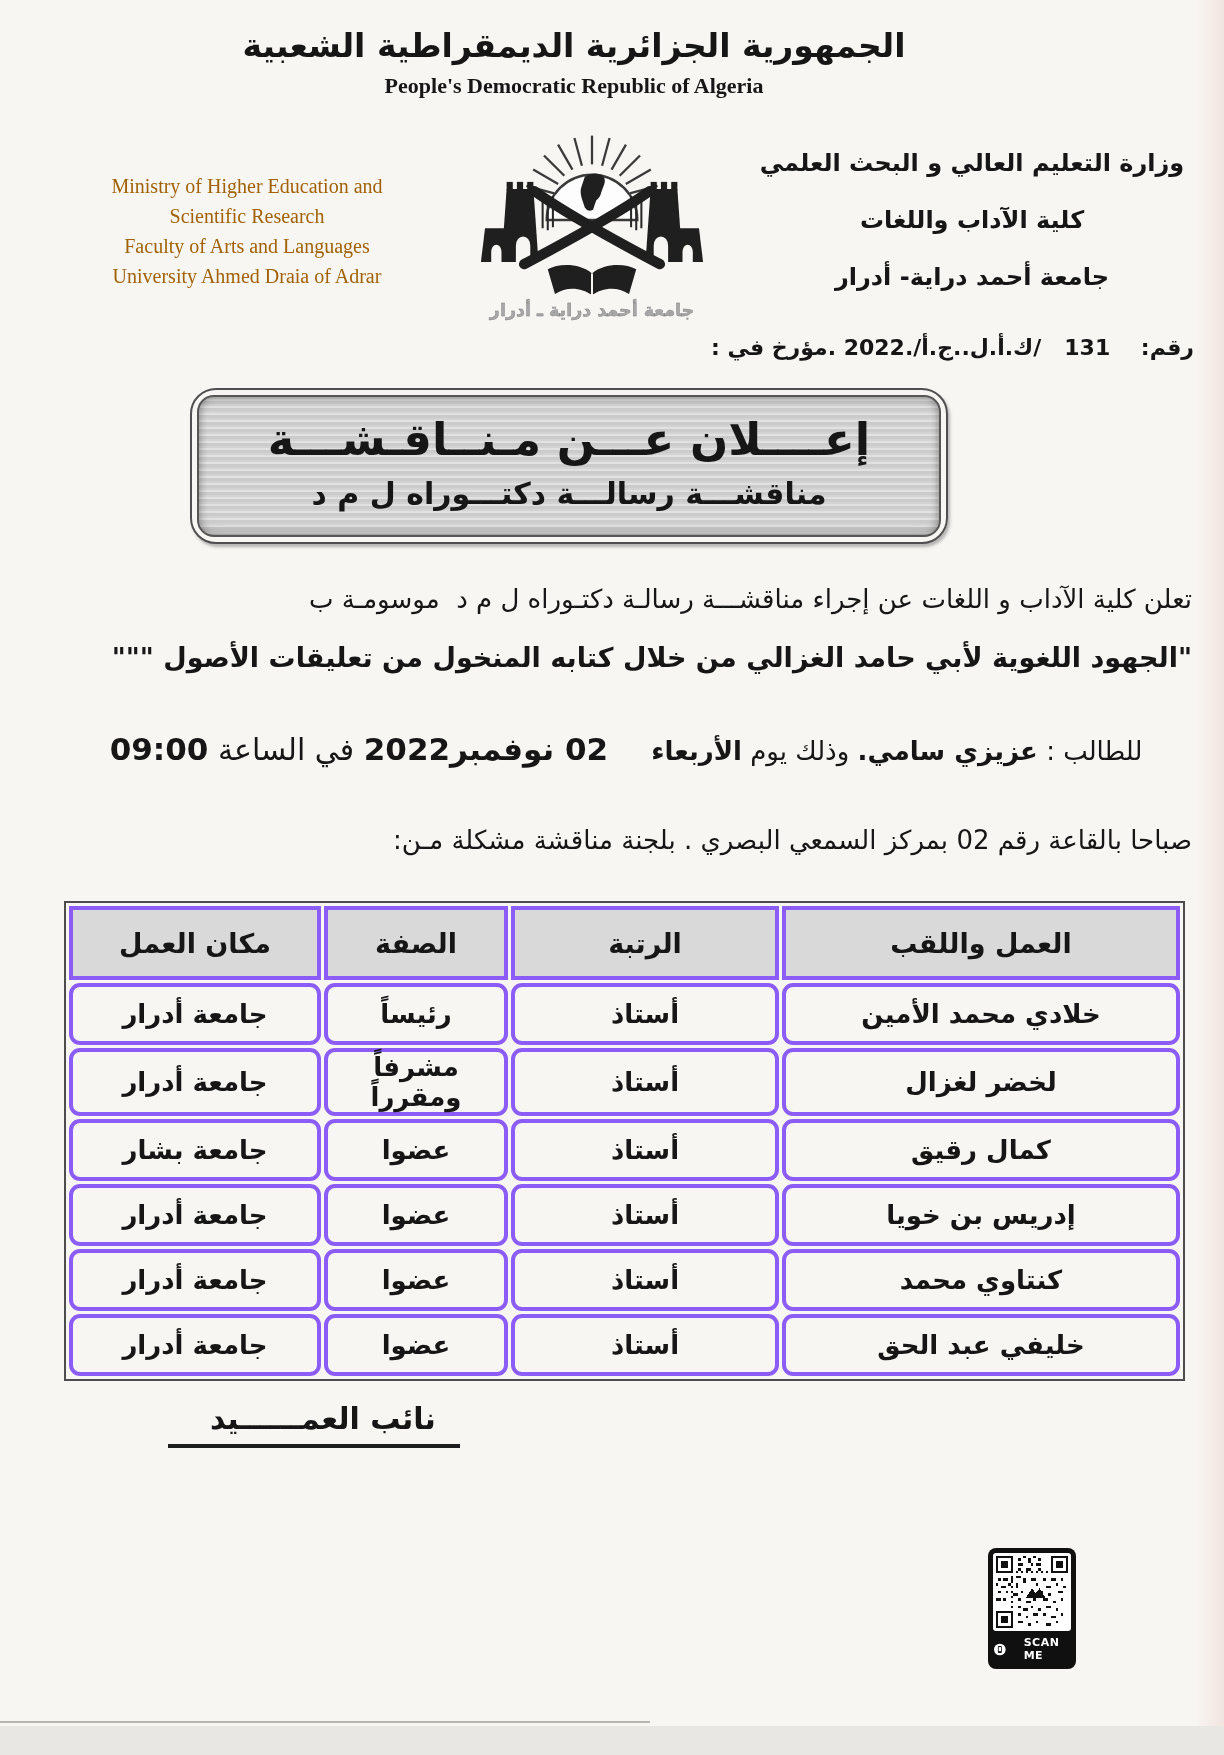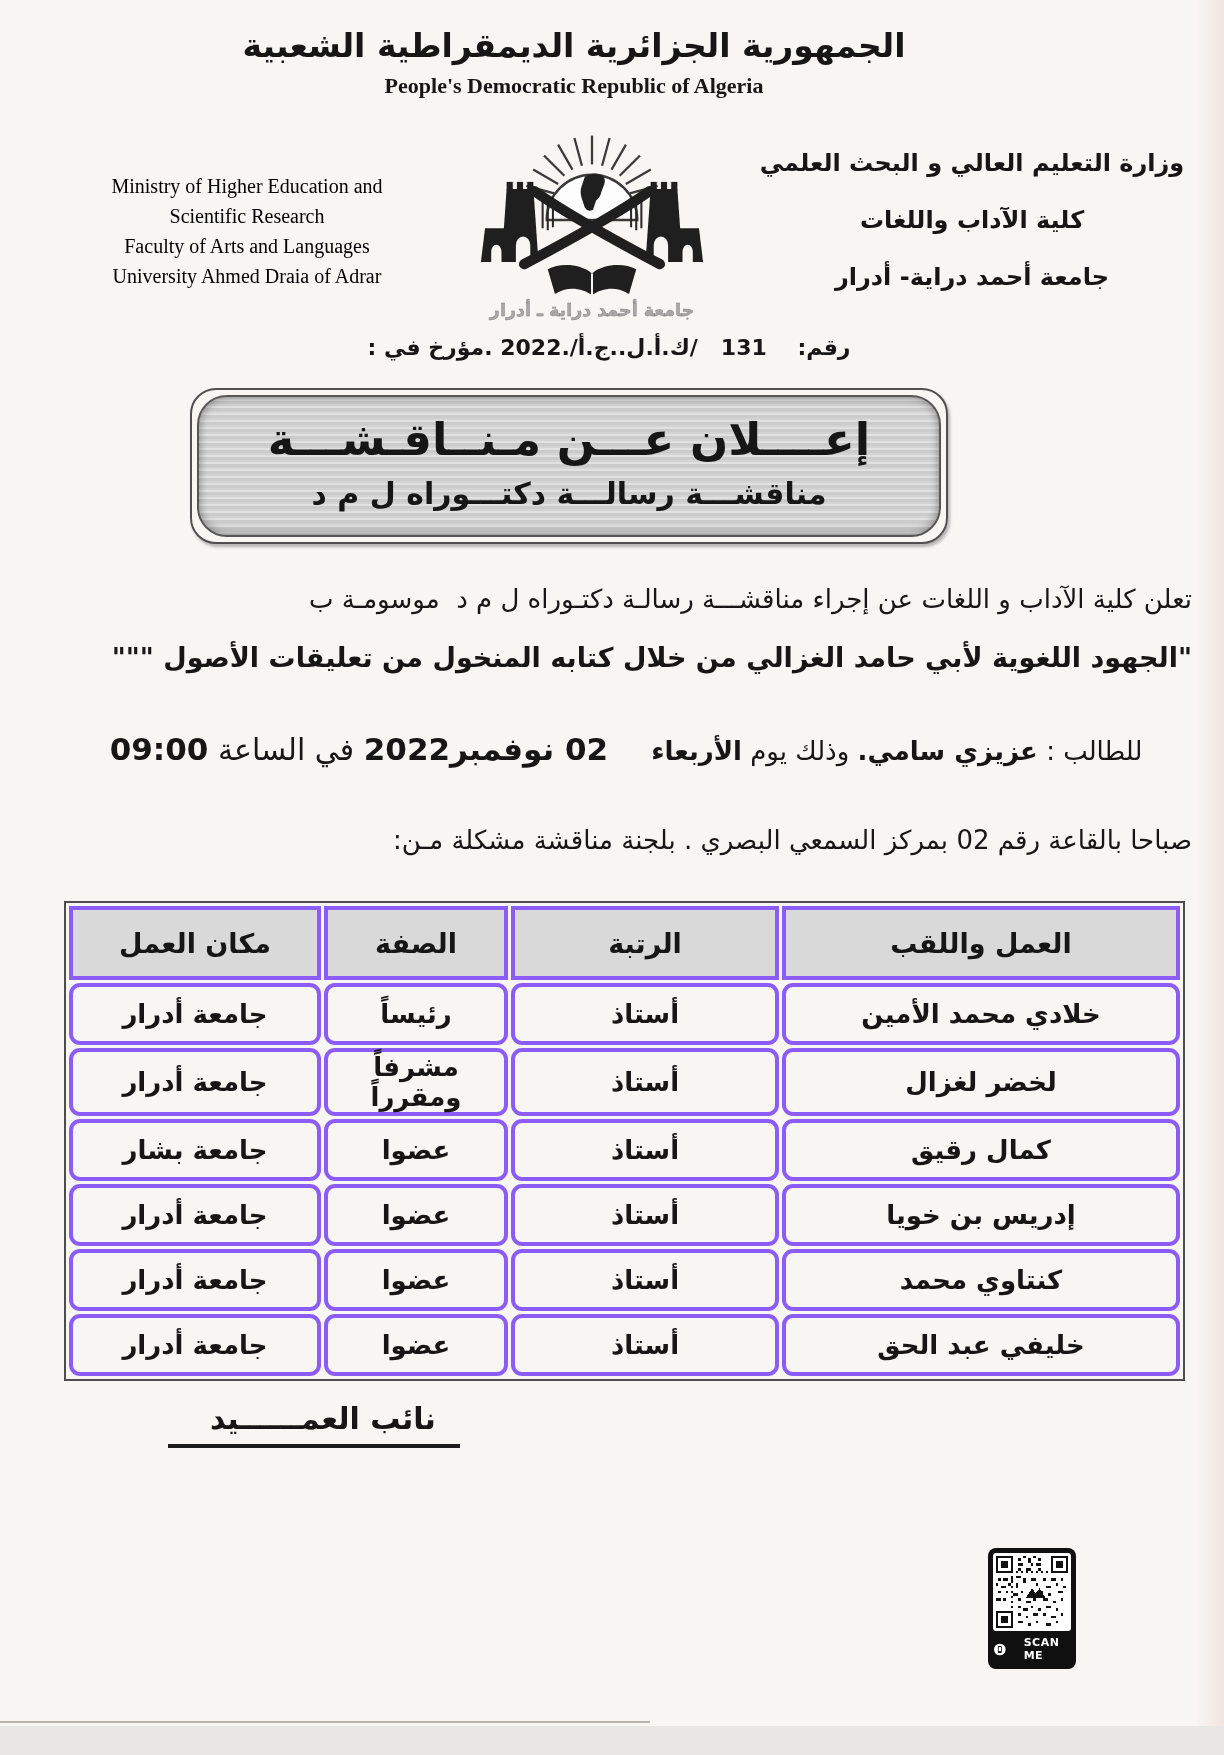--- a/index.html
+++ b/index.html
@@ -13,33 +13,33 @@
     background:linear-gradient(90deg, rgba(242,219,213,0) 0%, rgba(238,214,208,.55) 100%); }
   .bottom-line { position:absolute; left:0; bottom:3px; width:650px; height:2px; background:#b9b4ad; }
 
   
   .country-ar { padding-top:26px; text-align:center; font-size:33px; font-weight:bold; transform:translateX(-38px); }
   .country-en { margin-top:8px; text-align:center; font-family:"Liberation Serif", serif;
     font-size:22px; font-weight:bold; transform:translateX(-38px); }
 
   .letterhead { display:flex; align-items:flex-start; margin-top:24px; }
   .inst-en { width:402px; margin-left:46px; padding-top:48px; text-align:center;
-    font-family:"Liberation Serif", serif; font-size:20px; line-height:30px; color:#000000; }
+    font-family:"Liberation Serif", serif; font-size:20px; line-height:30px; color:#a16207; }
   .logo-box { width:288px; }
   .inst-ar { flex:1; padding-top:12px; padding-right:16px; text-align:center;
     font-size:24px; font-weight:bold; line-height:57px; }
 
-  .reference { direction:rtl; text-align:center; margin:10px 30px 0 0;
+  .reference { direction:rtl; text-align:right; margin:10px 30px 0 0;
     font-size:22px; font-weight:bold; white-space:pre-wrap;padding-left:24px; }
 
   
   .announce-wrap { width:758px; margin:28px 0 0 190px; }
   .announce-outer { border:2px solid #4f4f4f; border-radius:26px; padding:5px;
     box-shadow:2px 3px 3px rgba(60,60,60,.35); }
-  .announce-inner { direction:rtl; text-align:center; border:2px solid #565656; border-radius:30px;
+  .announce-inner { direction:rtl; text-align:center; border:2px solid #565656; border-radius:17px;
     padding:16px 12px 24px;
     background:repeating-linear-gradient(180deg,#d3d3d3 0 2px,#e1e1e1 2px 4px,#cbcbcb 4px 7px);
     box-shadow:inset 0 2px 8px rgba(0,0,0,.28), inset 0 -4px 8px rgba(0,0,0,.18); }
   .announce-title { font-size:45px; font-weight:bold; letter-spacing:1px; }
   .announce-subtitle { font-size:30px; font-weight:bold; margin-top:10px; }
 
   
   .body-text { direction:rtl; margin:40px 32px 0 28px; }
   .b-line { margin-top:28px; white-space:pre-wrap; }
   .b-intro { font-size:26px; margin-top:0; }

